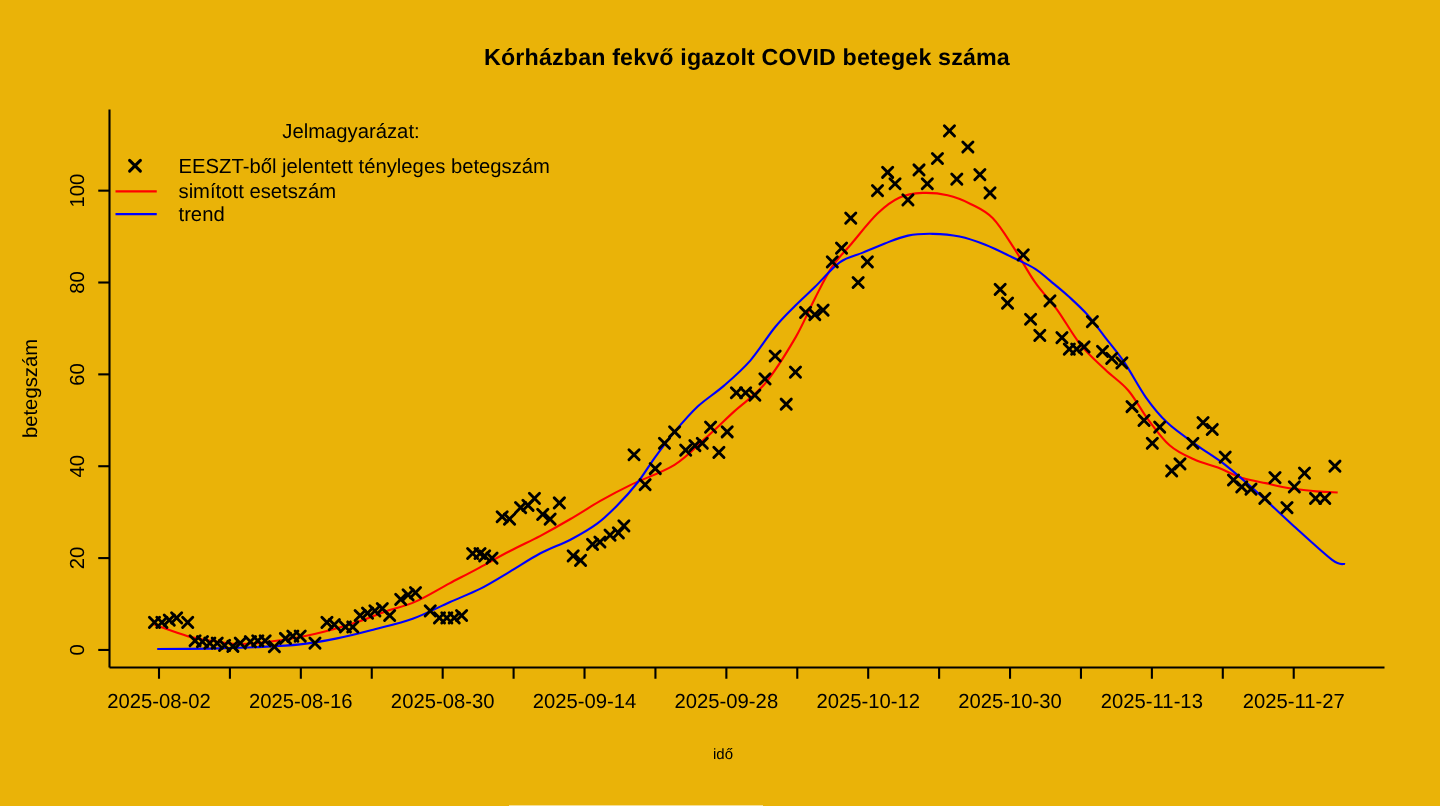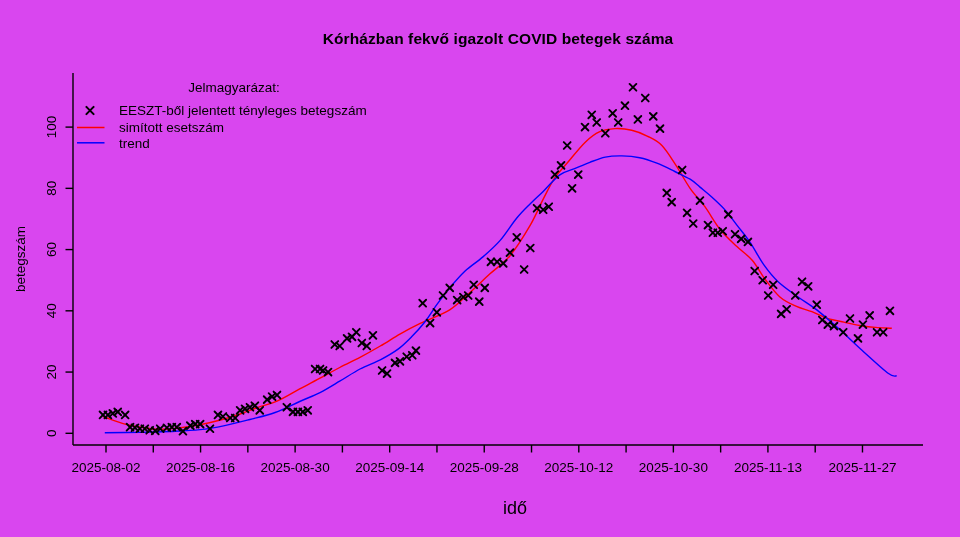--- a/index.html
+++ b/index.html
@@ -1,30 +1,30 @@
 <!DOCTYPE html>
 <html><head>
 <meta charset="utf-8">
 <style>
   html,body{margin:0;padding:0;background:#ffffff;}
   .frame{
-    position:relative;width:960px;height:537px;background:#d946ef;
+    position:relative;width:960px;height:537px;background:#eab308;
     font-family:"Liberation Sans",sans-serif;color:#000;overflow:hidden;
   }
   .chart-title{
     position:absolute;left:73px;top:30px;width:850px;text-align:center;
     font-size:15.5px;font-weight:bold;letter-spacing:.1px;
   }
   .ylab{
     position:absolute;left:20px;top:259px;transform:translate(-50%,-50%) rotate(-90deg);
     font-size:13.5px;white-space:nowrap;
   }
   .xlab{
-    position:absolute;left:515px;top:498px;transform:translate(-50%,0);
-    font-size:18px;white-space:nowrap;
+    position:absolute;left:482px;top:498px;transform:translate(-50%,0);
+    font-size:10px;white-space:nowrap;
   }
   svg text{font-family:"Liberation Sans",sans-serif;fill:#000;}
 </style>
 </head>
 <body>
 
 <div class="frame">
   <div class="chart-title">Kórházban fekvő igazolt COVID betegek száma</div>
   <div class="ylab">betegszám</div>
   <div class="xlab">idő</div>

